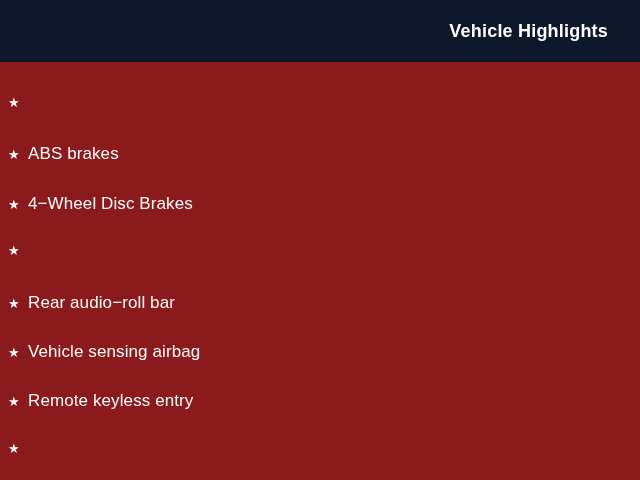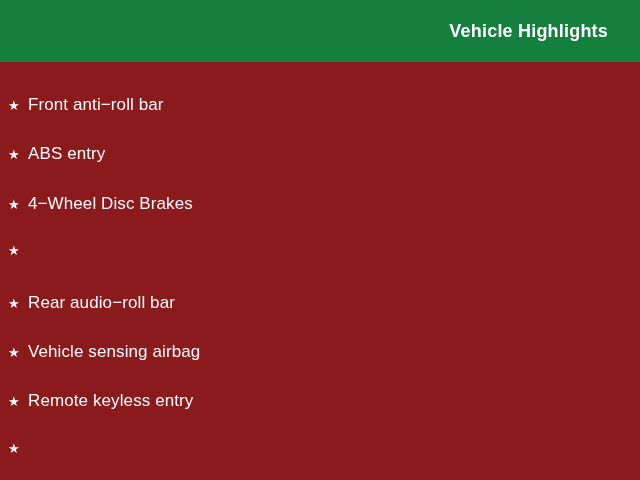--- a/index.html
+++ b/index.html
@@ -23,21 +23,21 @@
     overflow: hidden;
   }
 
   
   #header-band {
     position: absolute;
     left: 0;
     top: 0;
     width: 640px;
     height: 62px;
-    background: #15803d;
+    background: #0f172a;
     box-sizing: border-box;
     display: flex;
     align-items: center;
     justify-content: flex-end;
     padding-right: 32px;
   }
 
   #header-title {
     color: #ffffff;
     font-size: 18px;
@@ -103,26 +103,25 @@
 
   <div id="header-band">
     <div id="header-title">Vehicle Highlights</div>
   </div>
 
   <div id="body-panel">
     <ul id="highlights-list">
 
       <li class="highlight-row">
         <span class="bullet-star">★</span>
-        <span class="highlight-label">Front anti−roll bar</span>
       </li>
 
       <li class="highlight-row">
         <span class="bullet-star">★</span>
-        <span class="highlight-label">ABS entry</span>
+        <span class="highlight-label">ABS brakes</span>
       </li>
 
       <li class="highlight-row">
         <span class="bullet-star">★</span>
         <span class="highlight-label">4−Wheel Disc Brakes</span>
       </li>
 
       <li class="highlight-row">
         <span class="bullet-star">★</span>
       </li>

